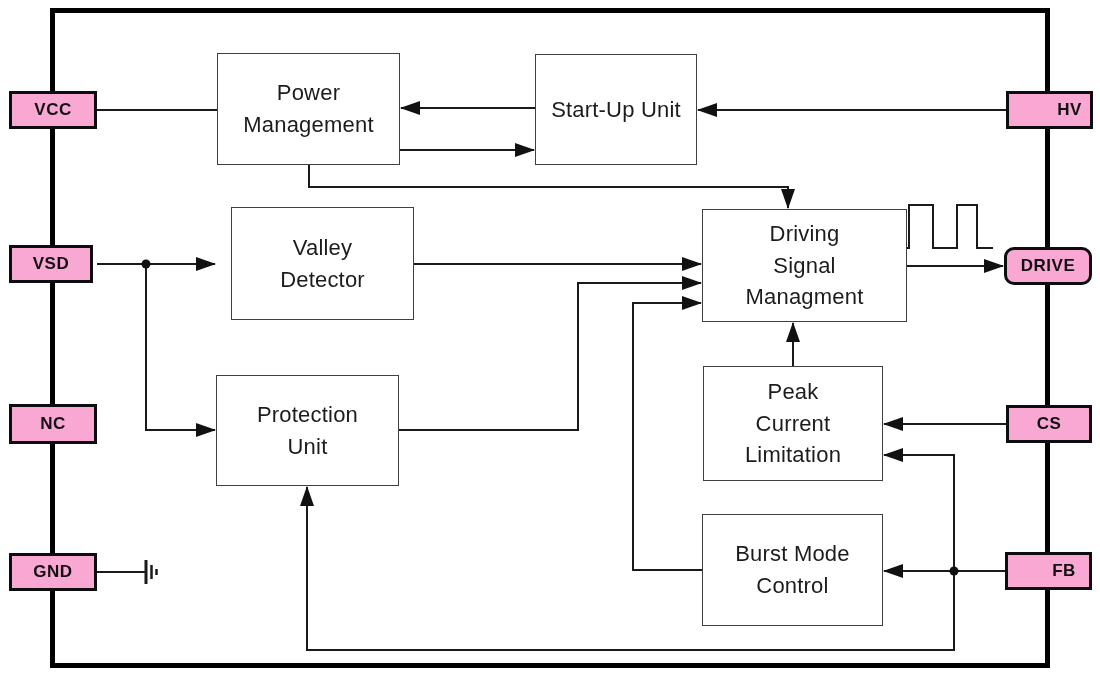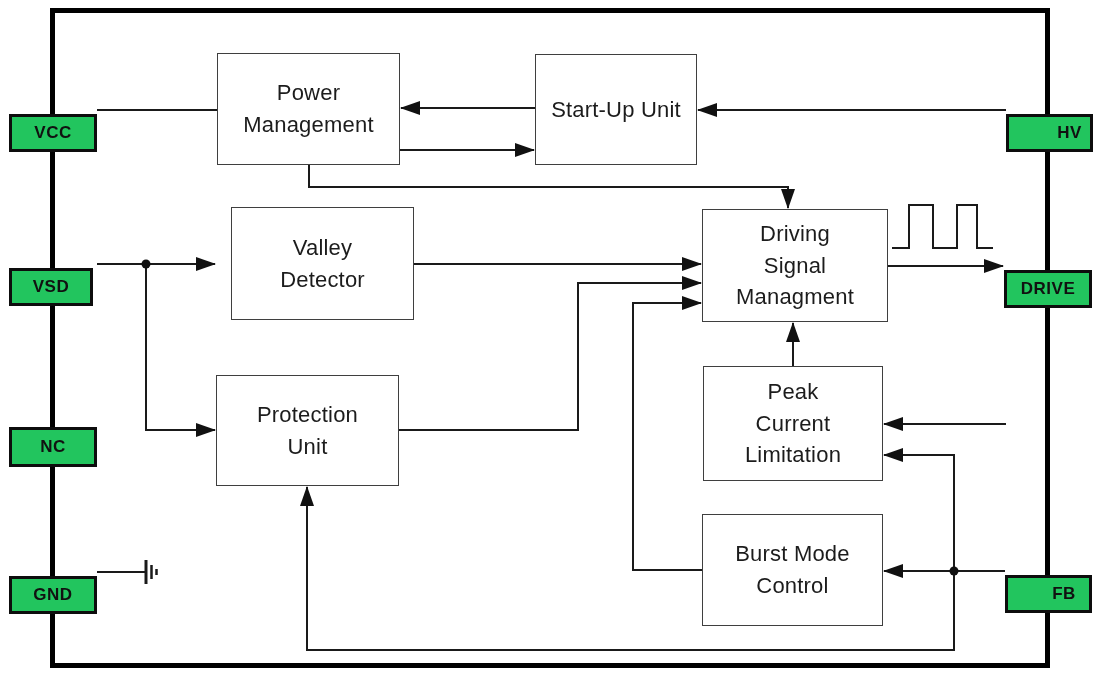--- a/index.html
+++ b/index.html
@@ -21,29 +21,28 @@
   .block span{
     white-space:pre-line;
     text-align:center;
     font-size:22px;
     line-height:1.45;
     color:#1c1c1c;
     letter-spacing:0.2px;
   }
   .pin{
     position:absolute;
-    background:#22c55e;
+    background:#f9a8d4;
     border:3px solid #0d0d0d;
     display:flex;align-items:center;justify-content:center;
     box-sizing:border-box;
     font-size:17px;
     font-weight:bold;
     color:#111111;
     letter-spacing:0.5px;
-    margin-top:23px;
   }
 </style>
 </head>
 <body>
 
 <div class="stage">
 
   <svg class="wires" viewBox="0 0 1100 679" xmlns="http://www.w3.org/2000/svg">
     <defs>
       <marker id="arr" markerWidth="10" markerHeight="7" refX="9.5" refY="3.5" orient="auto" markerUnits="strokeWidth">
@@ -114,21 +113,21 @@
   <div class="block" style="left:231px;top:207px;width:183px;height:113px;">
     <span>Valley
 Detector</span>
   </div>
 
   <div class="block" style="left:216px;top:375px;width:183px;height:111px;">
     <span>Protection
 Unit</span>
   </div>
 
-  <div class="block" style="left:702px;top:209px;width:186px;height:113px;">
+  <div class="block" style="left:702px;top:209px;width:205px;height:113px;">
     <span>Driving
 Signal
 Managment</span>
   </div>
 
   <div class="block" style="left:703px;top:366px;width:180px;height:115px;">
     <span>Peak
 Current
 Limitation</span>
   </div>
@@ -147,20 +146,23 @@
   <div class="pin" style="left:9px;top:404px;width:88px;height:40px;">
     <span>NC</span>
   </div>
   <div class="pin" style="left:9px;top:553px;width:88px;height:38px;">
     <span>GND</span>
   </div>
 
   <div class="pin" style="left:1006px;top:91px;width:87px;height:38px;padding-left:40px;">
     <span>HV</span>
   </div>
-  <div class="pin" style="left:1004px;top:247px;width:88px;height:38px;">
+  <div class="pin" style="left:1004px;top:247px;width:88px;height:38px;border-radius:10px;">
     <span>DRIVE</span>
+  </div>
+  <div class="pin" style="left:1006px;top:405px;width:86px;height:38px;">
+    <span>CS</span>
   </div>
   <div class="pin" style="left:1005px;top:552px;width:87px;height:38px;padding-left:31px;">
     <span>FB</span>
   </div>
 
 </div>
 
 </body></html>

